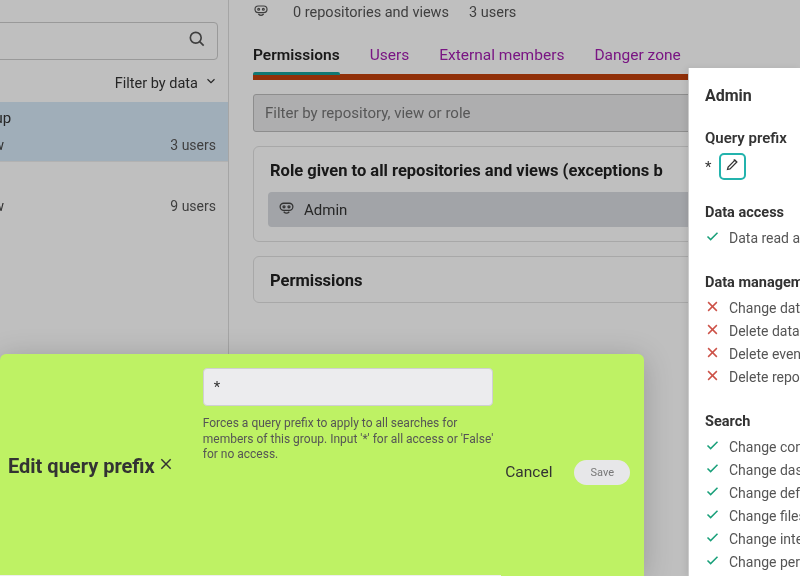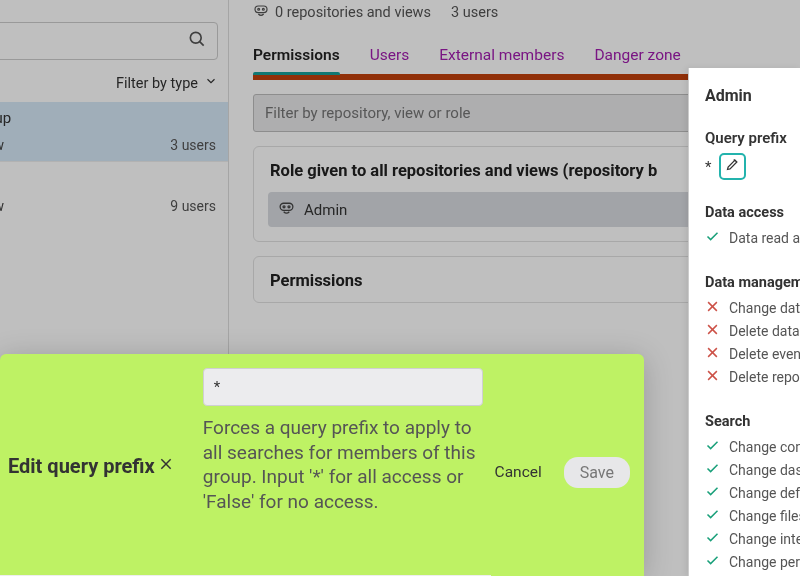--- a/index.html
+++ b/index.html
@@ -38,21 +38,21 @@
   .sb-row.sel { background:#d6e8f7; }
   .sb-row.sel + .sb-row { }
   .sb-row .meta { color:#555; font-size:14px;}
   .sb-sep { height:1px; background:#eee; margin-right:0;}
   .sb-block1 { }
   .sb-block2 { margin-top:8px; }
 
   
   .main { flex:1; padding: 0 0 0 24px; position: relative; }
   .main-top { padding-top: 2px; display:flex; align-items:center; gap:20px; color:#555; font-size:14.5px;}
-  .main-top .item { display:flex; align-items:center; gap:6px; }
+  .main-top .item { display:flex; align-items:center; gap:24px; }
   .main-top svg { width:16px; height:16px; stroke:#555; fill:none; stroke-width:1.8;}
 
   .tabs { display:flex; gap:30px; margin-top:16px; border-bottom:6px solid #c2410c; }
   .tab { padding: 8px 0 10px 0; font-size:15.5px; color:#a21caf; cursor:pointer; position:relative; }
   .tab.active { color:#222; font-weight:600; }
   .tab.active::after { content:""; position:absolute; left:0; right:0; bottom:-1px; height:3px; background:#18a19a; border-radius:2px 2px 0 0;}
 
   .filter-input {
     margin-top: 14px; width: 510px;
     border:1px solid #bdbdbd; border-radius:3px; padding:9px 11px; font-size:15px;
@@ -109,47 +109,47 @@
     border-bottom:1px solid #eee;
   }
   .modal-head h2 { font-size:20px; font-weight:700;}
   .close-btn { width:22px; height:22px; display:flex; align-items:center; justify-content:center; cursor:pointer;}
   .close-btn svg { width:16px; height:16px; stroke:#333; fill:none; stroke-width:2.2;}
   .modal-body { padding: 14px 8px 10px 8px; border-bottom:1px solid #eee; flex:1;}
   .m-input {
     width:100%; border:1px solid #cfcfd2; background:#ececee; border-radius:4px;
     padding:9px 10px; font-size:15px; color:#333;
   }
-  .m-help { font-size:19px; color:#555; margin-top:10px; line-height:1.3;}
+  .m-help { font-size:12px; color:#555; margin-top:10px; line-height:1.3;}
   .modal-foot {
     padding:14px 14px 0 0; display:flex; justify-content:flex-end; align-items:center; gap:18px;
   }
   .btn-cancel { font-size:15.5px; color:#333; background:none; border:none; cursor:pointer; padding:8px 4px;}
   .btn-save {
-    font-size:16px; color:#777; background:#e7e7e9; border:none; border-radius:14px;
+    font-size:11px; color:#777; background:#e7e7e9; border:none; border-radius:14px;
     padding:6px 16px; cursor:not-allowed;
   }
 </style>
 </head>
 <body>
 
 <div class="page">
 
   <div class="sidebar">
     <div class="sb-top"></div>
     <div class="sb-search">
       <span>
         <svg viewBox="0 0 24 24">
             <circle cx="10.5" cy="10.5" r="6.5"></circle>
             <line x1="20" y1="20" x2="15.2" y2="15.2"></line>
           </svg>
       </span>
     </div>
     <div class="sb-filter">
-      <span>Filter by type</span>
+      <span>Filter by data</span>
       <span>
         <svg viewBox="0 0 24 24">
             <polyline points="6 9 12 15 18 9"></polyline>
           </svg>
       </span>
     </div>
 
     <div class="sb-block1">
       <div class="sb-row sb-group-head sel">
         <span>oup</span>
@@ -190,21 +190,21 @@
     <div class="tabs">
       <div class="tab active">Permissions</div>
       <div class="tab">Users</div>
       <div class="tab">External members</div>
       <div class="tab">Danger zone</div>
     </div>
 
     <input class="filter-input" placeholder="Filter by repository, view or role" style="">
 
     <div class="panel">
-      <div class="panel-title">Role given to all repositories and views (repository b</div>
+      <div class="panel-title">Role given to all repositories and views (exceptions b</div>
       <div class="panel-body">
         <div class="role-chip">
           <span>
             <svg viewBox="0 0 24 24">
                 <rect x="3" y="6" width="18" height="10" rx="5"></rect>
                 <circle cx="8.5" cy="11" r="1.4"></circle>
                 <circle cx="15.5" cy="11" r="1.4"></circle>
                 <path d="M8 18c1.2 1.2 2.6 2 4 2s2.8-.8 4-2"></path>
               </svg>
           </span>

